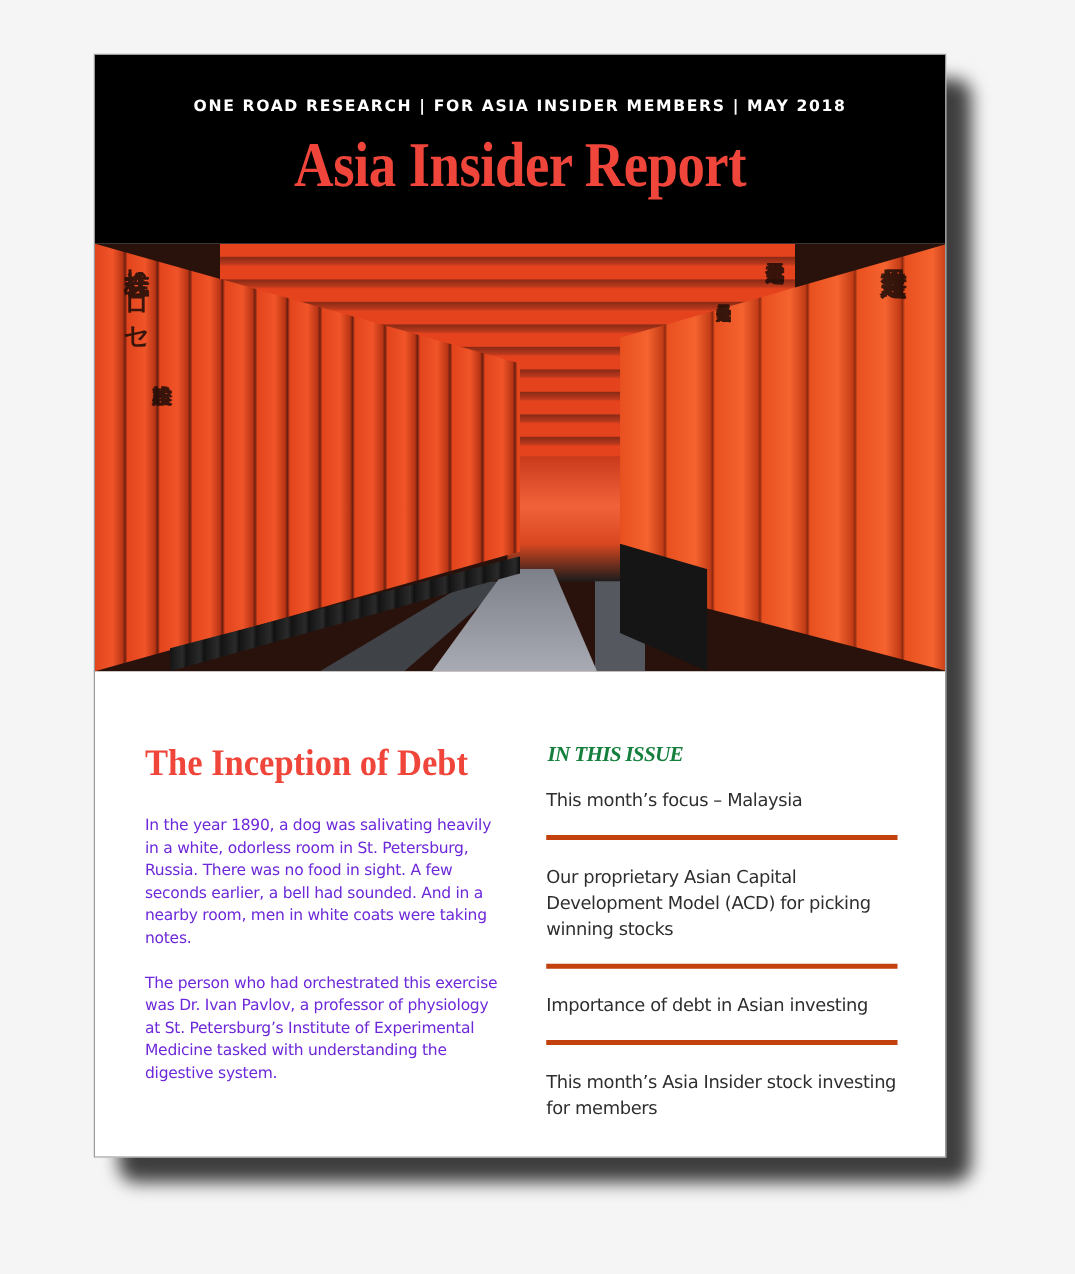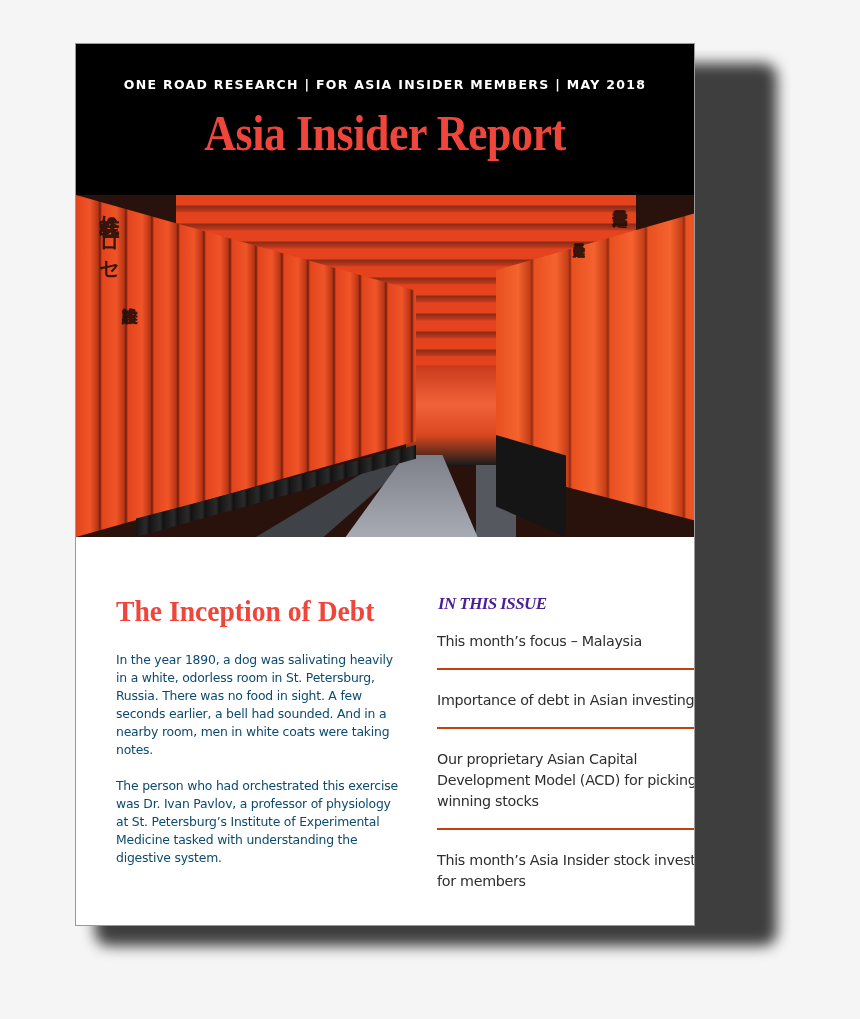--- a/index.html
+++ b/index.html
@@ -14,21 +14,21 @@
       position: absolute;
       left: 95px; top: 63px;
       width: 682px; height: 883px;
       background: #3e3e3e;
       border-radius: 14px;
       filter: blur(7px);
     }
     .page {
       position: absolute;
       left: 75px; top: 43px;
-      width: 620px; height: 883px;
+      width: 682px; height: 883px;
       background: #ffffff;
       border: 1px solid #9a9a9a;
       overflow: hidden;
     }
     .masthead {
       position: absolute;
       left: 0; top: 0;
       width: 100%; height: 151px;
       background: #000000;
     }
@@ -127,53 +127,53 @@
       font-family: "Liberation Serif", serif;
       font-size: 30px;
       white-space: nowrap;
       transform: scaleX(0.92);
       transform-origin: left center;
     }
     .article-para {
       position: absolute;
       left: 40px;
       width: 290px;
-      color: #0c4a6e;
+      color: #6d28d9;
       font-family: "DejaVu Sans", sans-serif;
       font-size: 12.4px;
       line-height: 18px;
       letter-spacing: -0.2px;
     }
     .para-1 { top: 90px; }
     .para-2 { top: 216px; }
     .sidebar-heading {
       position: absolute;
       left: 362px; top: 33px;
-      color: #4c1d95;
+      color: #15803d;
       font-family: "Liberation Serif", serif;
       font-style: italic;
       font-weight: bold;
       font-size: 17px;
       letter-spacing: -0.6px;
     }
     .issue-list {
       position: absolute;
       left: 361px; top: 70px;
       width: 281px;
       list-style: none;
     }
     .issue-item {
       color: #2e2e2e;
       font-family: "DejaVu Sans", sans-serif;
       font-size: 14.3px;
       line-height: 21px;
       letter-spacing: -0.3px;
       padding: 0 0 16px 0;
       margin-bottom: 20px;
-      border-bottom: 2px solid #c2410c;
+      border-bottom: 4px solid #c2410c;
     }
     .issue-item:last-child { border-bottom: none; }
   </style>
 </head>
 <body>
 
 <div class="shadow"></div>
 
 <div class="page">
 
@@ -203,20 +203,20 @@
     <article>
       <h2 class="article-title">The Inception of Debt</h2>
       <p class="article-para para-1">In the year 1890, a dog was salivating heavily in a white, odorless room in St. Petersburg, Russia. There was no food in sight. A few seconds earlier, a bell had sounded. And in a nearby room, men in white coats were taking notes.</p>
       <p class="article-para para-2">The person who had orchestrated this exercise was Dr. Ivan Pavlov, a professor of physiology at St. Petersburg’s Institute of Experimental Medicine tasked with understanding the digestive system.</p>
     </article>
 
     <aside>
       <h3 class="sidebar-heading">IN THIS ISSUE</h3>
       <ul class="issue-list">
         <li class="issue-item">This month’s focus – Malaysia</li>
+        <li class="issue-item">Our proprietary Asian Capital Development Model (ACD) for picking winning stocks</li>
         <li class="issue-item">Importance of debt in Asian investing</li>
-        <li class="issue-item">Our proprietary Asian Capital Development Model (ACD) for picking winning stocks</li>
         <li class="issue-item">This month’s Asia Insider stock investing for members</li>
       </ul>
     </aside>
   </section>
 
 </div>
 
 </body></html>

